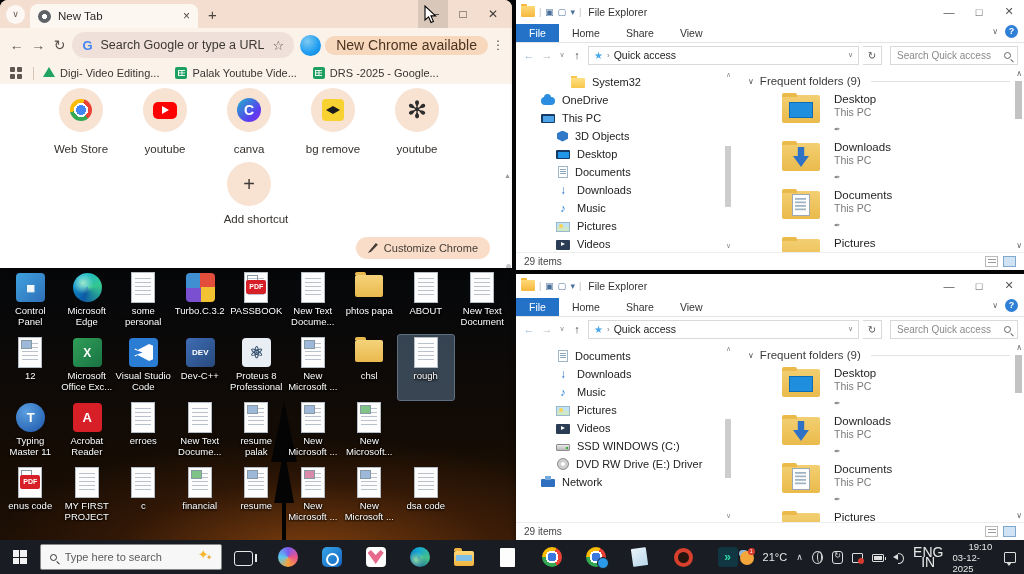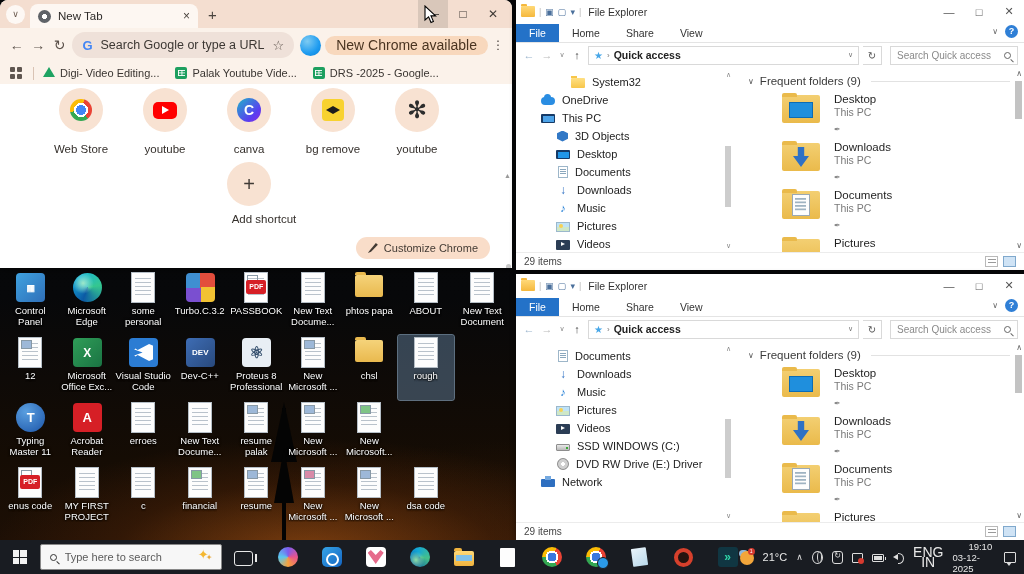--- a/index.html
+++ b/index.html
@@ -57,21 +57,21 @@
   .sci{display:block;}
   .sci.webstore{width:22px;height:22px;border-radius:50%;background:radial-gradient(circle,#fff 0 26%,transparent 27%),radial-gradient(circle,#4285f4 0 22%,transparent 23%),conic-gradient(from 140deg,#34a853 0 33%,#fbbc05 0 66%,#ea4335 0 100%);}
   .sci.webstore{background:radial-gradient(circle,#4285f4 0 5px,#fff 5px 7px,transparent 7px),conic-gradient(from 140deg,#34a853 0 33%,#fbbc05 0 66%,#ea4335 0 100%);}
   .sci.youtube{width:24px;height:17px;border-radius:5px;background:#f00;position:relative;}
   .sci.youtube::after{content:"";position:absolute;left:9px;top:4.5px;border-left:7px solid #fff;border-top:4px solid transparent;border-bottom:4px solid transparent;}
   .sci.canva{width:24px;height:24px;border-radius:50%;background:linear-gradient(135deg,#22b3c9,#5a3df0 70%,#8a2be2);color:#fff;font-size:14px;font-weight:bold;text-align:center;line-height:24px;}
   .sci.bgremove{width:22px;height:22px;border-radius:4px;background:#f8d230;position:relative;}
   .sci.bgremove::after{content:"";position:absolute;left:4px;top:7px;width:14px;height:8px;background:#1c1c1c;clip-path:polygon(50% 0,100% 50%,50% 100%,0 50%);}
   .sci.openai{color:#2d2d2d;font-size:24px;line-height:24px;}
   #add-circle{position:absolute;left:227px;top:78px;width:44px;height:44px;border-radius:50%;background:#f8e2d2;color:#3f3a35;font-size:20px;display:flex;align-items:center;justify-content:center;}
-  #add-label{position:absolute;left:0;top:129px;width:512px;text-align:center;font-size:11.5px;color:#35302c;margin-left:8px;}
+  #add-label{position:absolute;left:0;top:129px;width:512px;text-align:center;font-size:11.5px;color:#35302c;}
   #customize{position:absolute;right:22px;top:153px;height:22px;background:#f9ddc9;border-radius:11px;display:flex;align-items:center;gap:6px;padding:0 12px;font-size:11px;color:#433b34;}
   .pencil{width:10px;height:10px;background:#433b34;clip-path:polygon(0 100%,22% 70%,80% 0,100% 18%,32% 88%);}
   #chrome-scroll{position:absolute;right:1px;top:88px;width:7px;height:180px;}
   #chrome-scroll .thumb{position:absolute;right:0;top:92px;width:5px;height:78px;background:#c9c9c9;border-radius:3px;}
   #chrome-scroll .arr{position:absolute;right:0;top:0;font-size:7px;color:#999;}
 
   
   .explorer{position:absolute;left:516px;width:508px;background:#fff;box-shadow:0 1px 6px rgba(0,0,0,.45);display:flex;flex-direction:column;overflow:hidden;}
   .ex-titlebar{height:23px;display:flex;align-items:center;padding-left:5px;gap:4px;flex:none;}
   .ex-folder-ic{width:14px;height:11px;background:linear-gradient(#ffd978,#f5b83d);border-radius:1px;position:relative;}
@@ -86,21 +86,21 @@
   .ribbon-right{position:absolute;right:6px;top:2px;display:flex;align-items:center;gap:7px;}
   .ribbon-right .chev{color:#666;font-size:8px;}
   .help-circle{width:13px;height:13px;border-radius:50%;background:#2f7fd6;color:#fff;font-size:9px;font-weight:bold;text-align:center;line-height:13px;}
   .ex-addrrow{height:24px;display:flex;align-items:center;padding:2px 6px;gap:4px;flex:none;}
   .na{font-size:11px;color:#9bb5cd;width:14px;text-align:center;}
   .na.fwd{color:#b9b9b9;}
   .na.tiny{font-size:7px;color:#888;width:8px;}
   .na.up{color:#444;}
   .addr-box{flex:1;height:19px;border:1px solid #d9d9d9;display:flex;align-items:center;padding:0 5px;gap:4px;background:#fff;}
   .qa-star{color:#48a7e8;font-size:10px;}
-  .addr-crumb{font-size:10.5px;color:#222;flex:1;font-weight:bold;}
+  .addr-crumb{font-size:10.5px;color:#222;flex:1;}
   .addr-chev{font-size:7px;color:#777;}
   .crumb-sep{font-size:8px;color:#777;}
   .refresh-box{width:19px;height:19px;border:1px solid #d9d9d9;border-left:none;display:flex;align-items:center;justify-content:center;color:#555;font-size:10px;}
   .search-box{width:128px;height:19px;border:1px solid #d9d9d9;display:flex;align-items:center;padding:0 6px;margin-left:4px;}
   .search-ph{font-size:10px;color:#8a8a8a;flex:1;white-space:nowrap;overflow:hidden;}
   .mag{width:7px;height:7px;border:1.4px solid #666;border-radius:50%;position:relative;flex:none;}
   .mag::after{content:"";position:absolute;left:6px;top:6px;width:4px;height:1.4px;background:#666;transform:rotate(45deg);transform-origin:0 0;}
   .ex-body{flex:1;display:flex;overflow:hidden;}
   .ex-side{width:218px;flex:none;position:relative;padding-top:6px;overflow:hidden;}
   .side-item{height:18px;display:flex;align-items:center;gap:7px;font-size:11px;color:#222;white-space:nowrap;}

